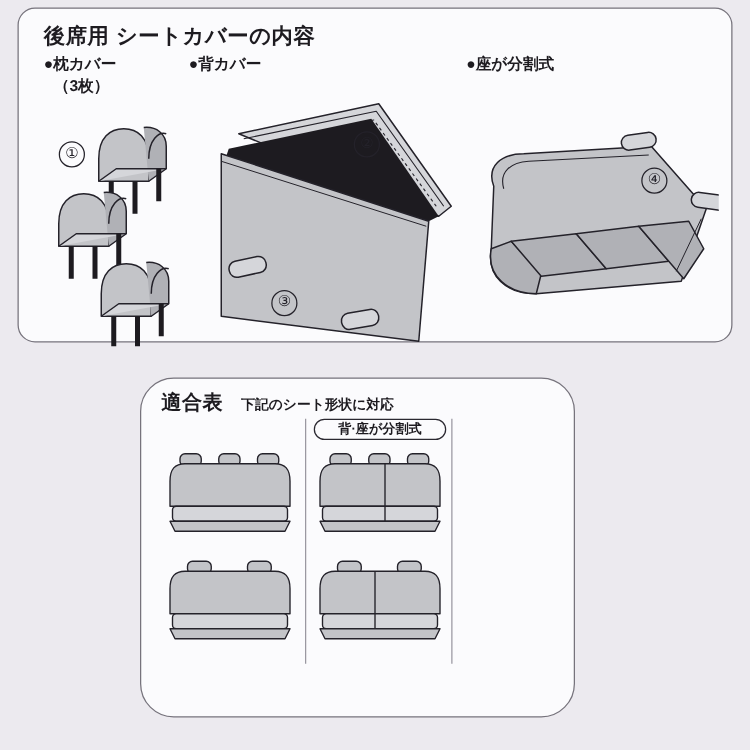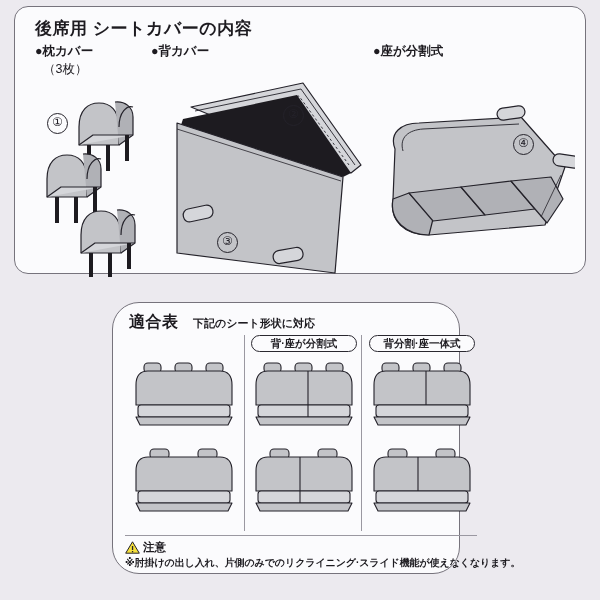--- a/index.html
+++ b/index.html
@@ -66,21 +66,21 @@
 
   .item-label {
     position: absolute;
     font-size: 12.5px;
     font-weight: bold;
     white-space: nowrap;
   }
   .item-sub {
     position: absolute;
     font-size: 12.5px;
-    font-weight: normal;
+    font-weight: bold;
     white-space: nowrap;
   }
   #label-pillow { left: 20px; top: 36px; }
   #label-pillow-qty { left: 28px; top: 54px; }
   #label-back { left: 136px; top: 36px; text-align: center; }
   #label-seat { left: 358px; top: 36px; }
 
   
   .callout {
     position: absolute;
@@ -323,51 +323,14 @@
         <rect x="68" y="2" width="19" height="10" rx="4"></rect>
         <path d="M6,24 C6,14 10,10 18,10 L90,10 C98,10 102,14 102,24 L102,44 L6,44 Z"></path>
         <line x1="50" y1="10" x2="50" y2="44"></line>
         <rect x="8" y="44" width="92" height="12" rx="3" fill="#d5d6da"></rect>
         <line x1="50" y1="44" x2="50" y2="64"></line>
         <path d="M6,56 L102,56 L98,64 L10,64 Z" fill="#c3c4c8"></path>
       </g>
     </svg>
   </div>
 
-  <div class="col" id="col-2">
-    <div class="col-head">背分割·座一体式</div>
-
-    <svg class="seat-fig top" viewBox="0 0 108 74">
-      <g stroke="#24222a" stroke-width="1.1" fill="#c3c4c8" stroke-linejoin="round">
-        <rect x="14" y="2" width="17" height="10" rx="4"></rect>
-        <rect x="45" y="2" width="17" height="10" rx="4"></rect>
-        <rect x="76" y="2" width="17" height="10" rx="4"></rect>
-        <path d="M6,24 C6,14 10,10 18,10 L90,10 C98,10 102,14 102,24 L102,44 L6,44 Z"></path>
-        <line x1="58" y1="10" x2="58" y2="44"></line>
-        <rect x="8" y="44" width="92" height="12" rx="3" fill="#d5d6da"></rect>
-        <path d="M6,56 L102,56 L98,64 L10,64 Z" fill="#c3c4c8"></path>
-      </g>
-    </svg>
-
-    <svg class="seat-fig bottom" viewBox="0 0 108 74">
-      <g stroke="#24222a" stroke-width="1.1" fill="#c3c4c8" stroke-linejoin="round">
-        <rect x="20" y="2" width="19" height="10" rx="4"></rect>
-        <rect x="68" y="2" width="19" height="10" rx="4"></rect>
-        <path d="M6,24 C6,14 10,10 18,10 L90,10 C98,10 102,14 102,24 L102,44 L6,44 Z"></path>
-        <line x1="50" y1="10" x2="50" y2="44"></line>
-        <rect x="8" y="44" width="92" height="12" rx="3" fill="#d5d6da"></rect>
-        <path d="M6,56 L102,56 L98,64 L10,64 Z" fill="#c3c4c8"></path>
-      </g>
-    </svg>
-  </div>
-
-  <div id="caution">
-    <div id="caution-head">
-      <svg class="warn-tri" width="15" height="13" viewBox="0 0 15 13">
-        <path d="M7.5,0.8 L14.3,12.2 L0.7,12.2 Z" fill="#f5e03c" stroke="#24222a" stroke-width="1" stroke-linejoin="round"></path>
-        <rect x="6.9" y="5" width="1.3" height="4" fill="#24222a"></rect>
-        <rect x="6.9" y="10" width="1.3" height="1.3" fill="#24222a"></rect>
-      </svg>
-      <span>注意</span>
-    </div>
-    <div id="caution-body">※肘掛けの出し入れ、片側のみでのリクライニング·スライド機能が使えなくなります。</div>
-  </div>
+
 </div>
 
 </body></html>

